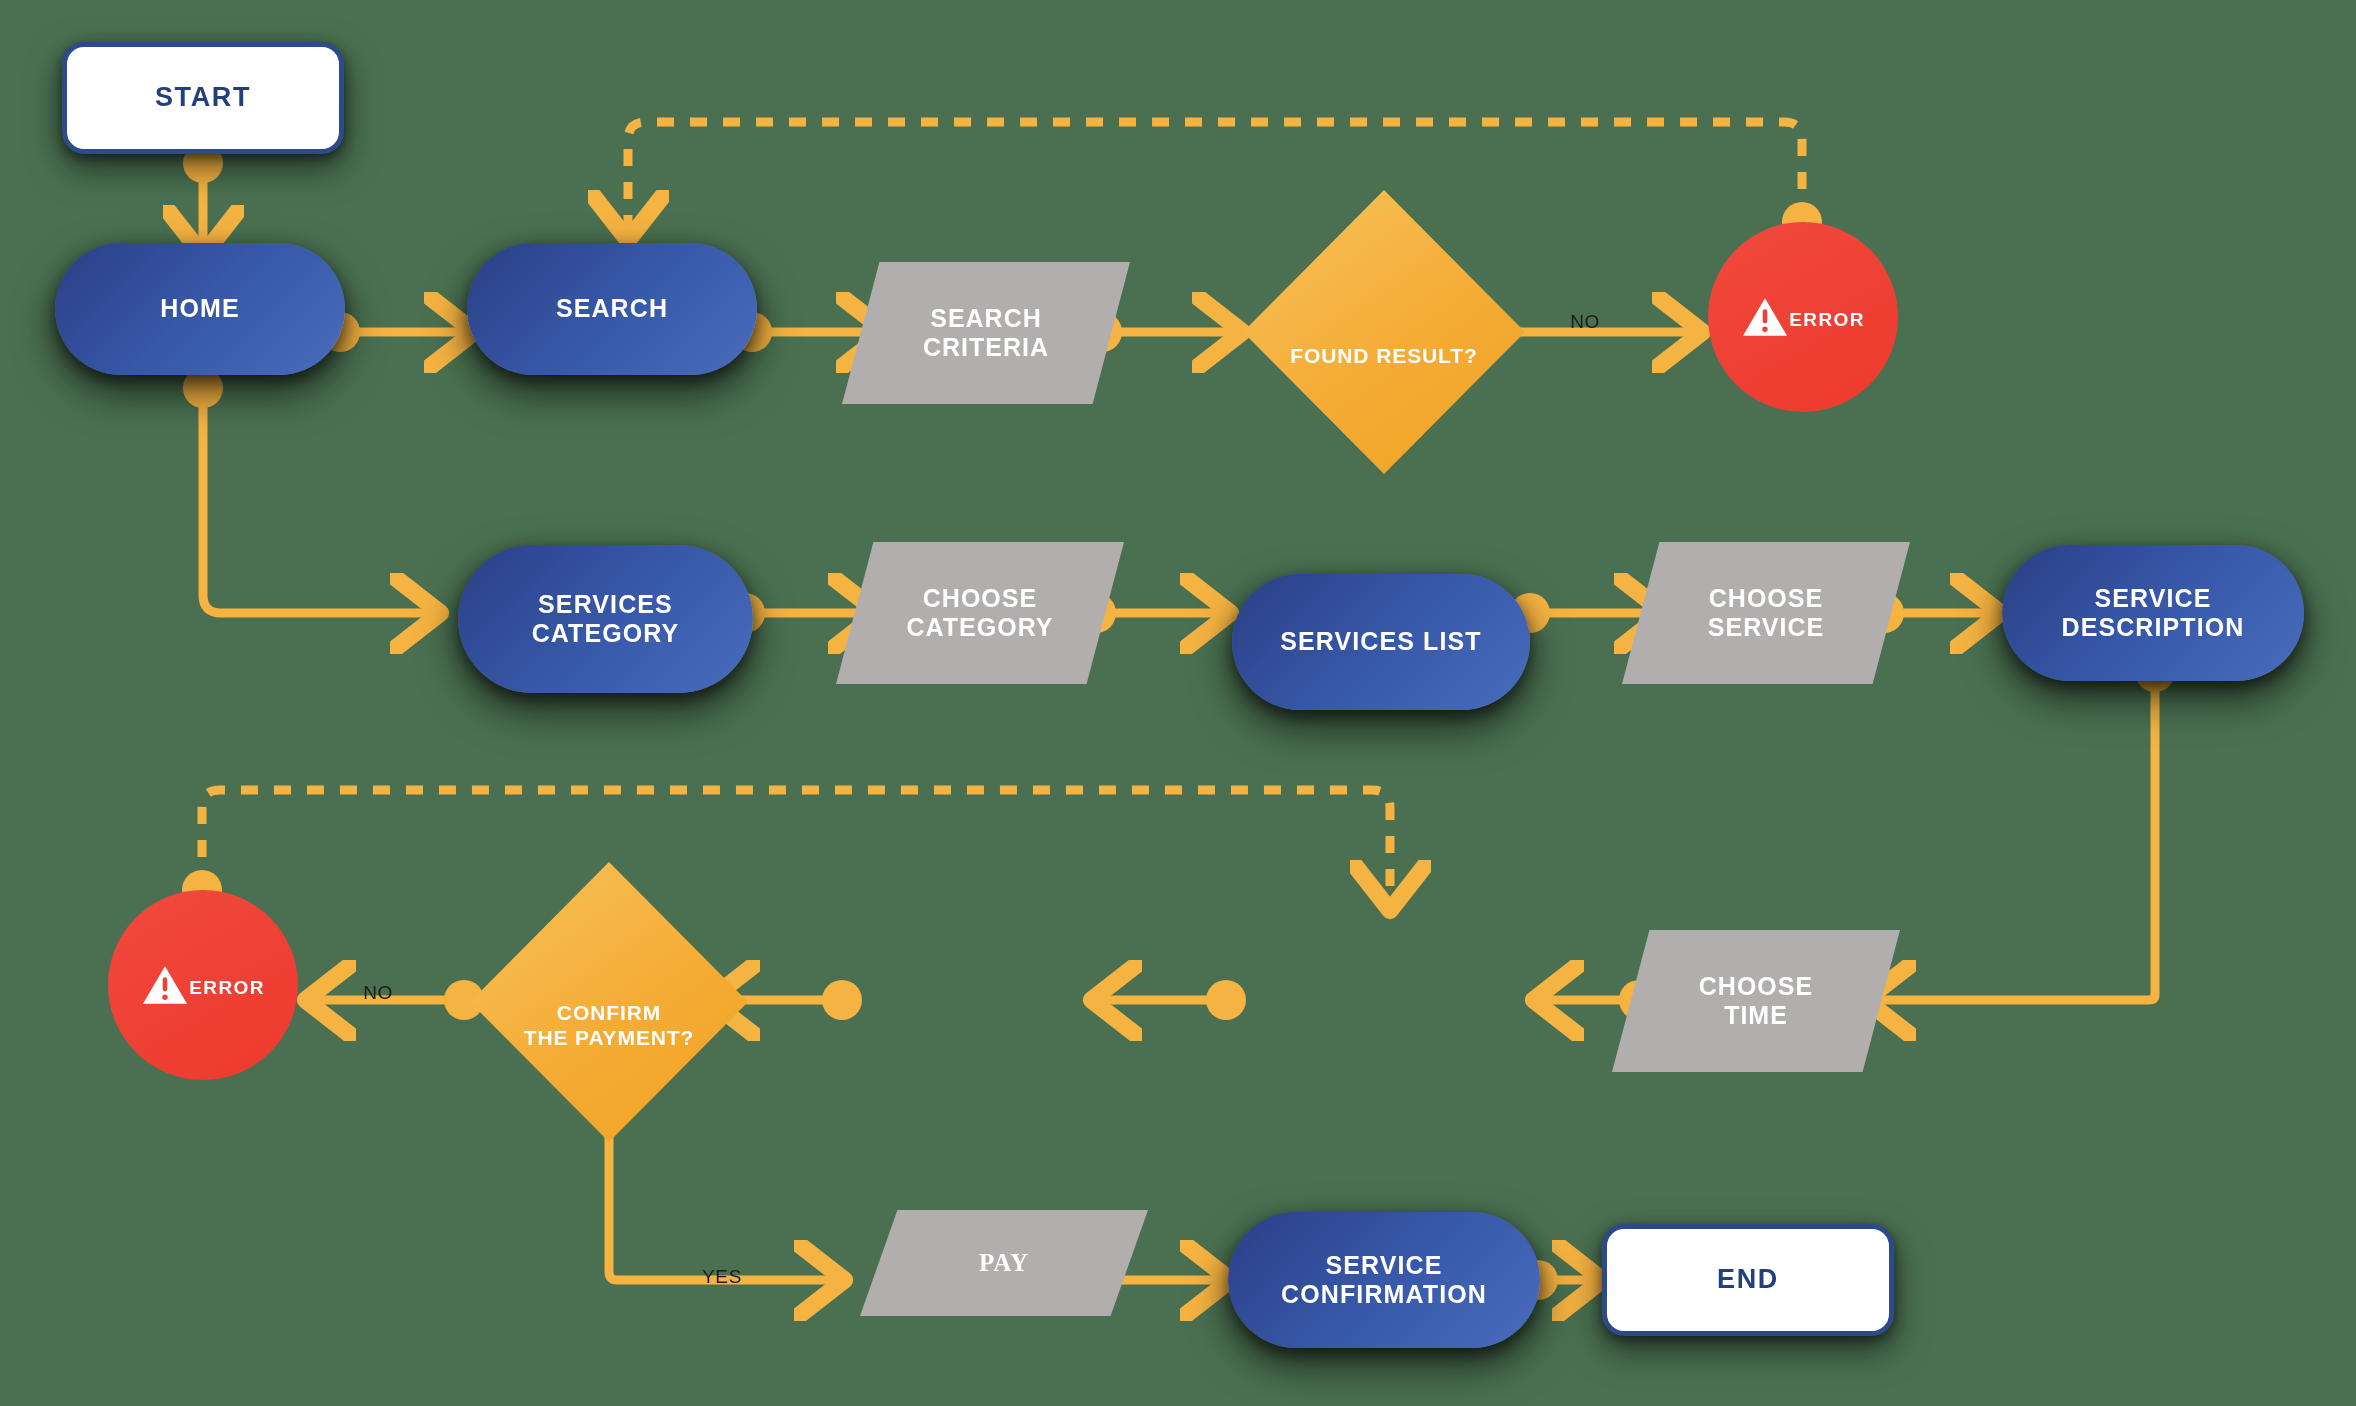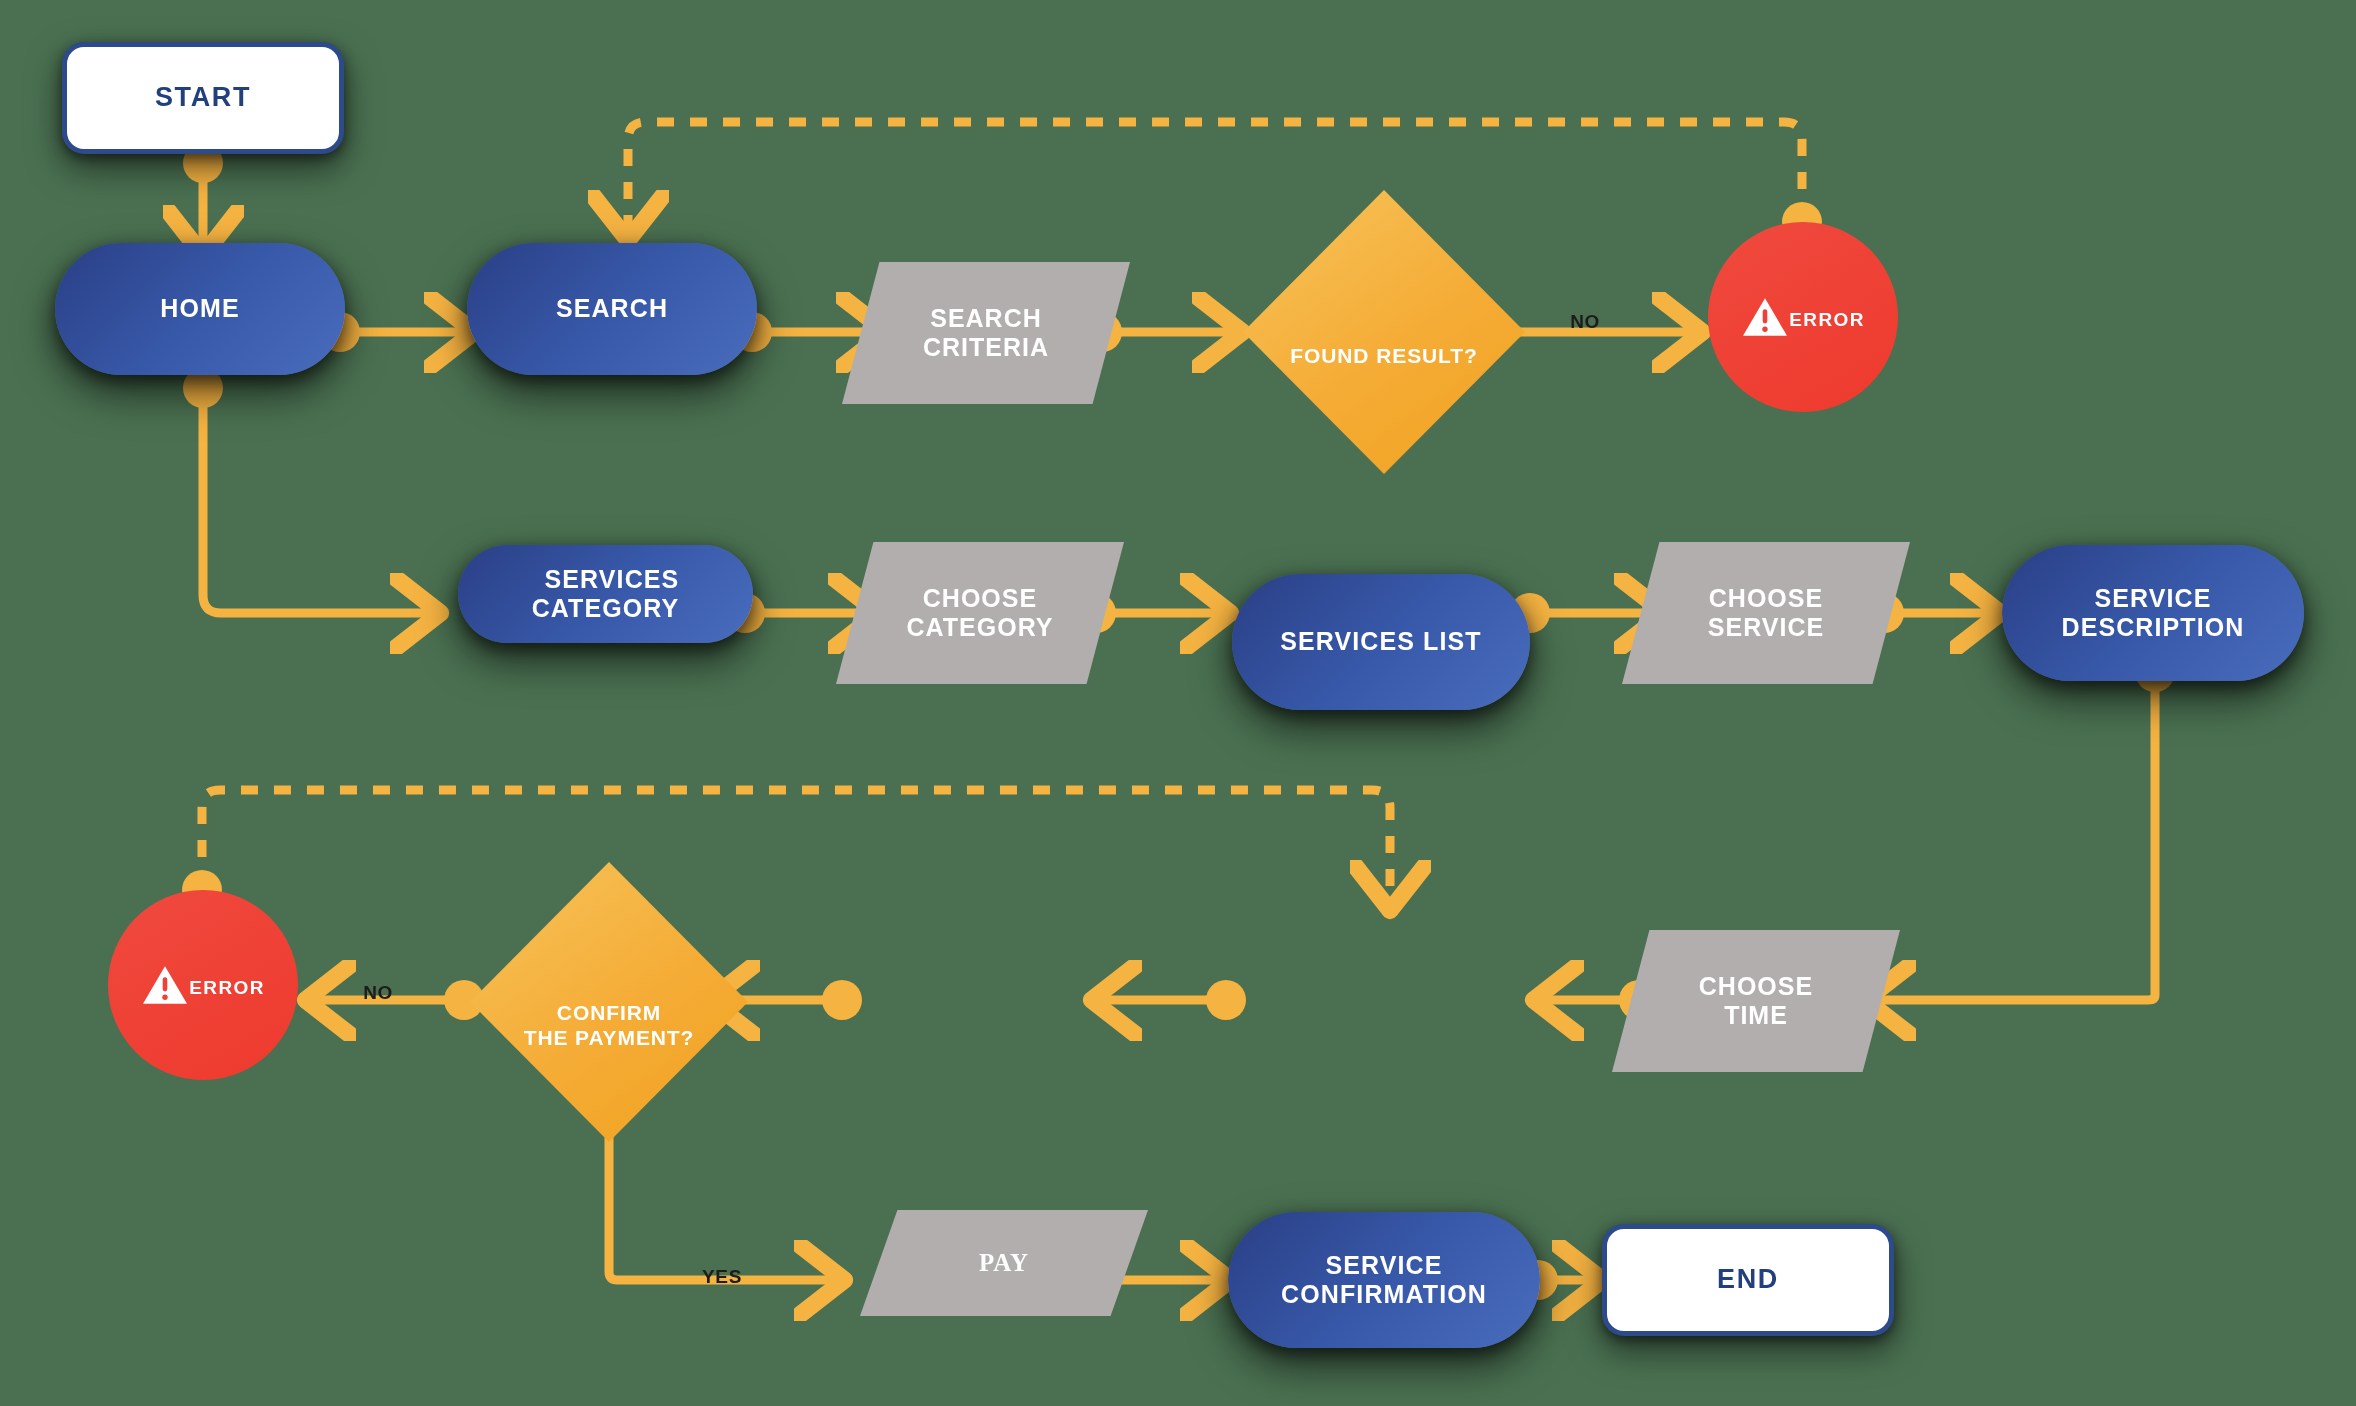--- a/index.html
+++ b/index.html
@@ -103,21 +103,21 @@
     letter-spacing: 1.4px;
     margin-top: 7px;
   }
   .warnicon { width: 48px; height: 44px; display: block; }
 
   
   .edge-label {
     position: absolute;
     color: #1c1c1c;
     font-size: 19px;
-    font-weight: bold;
+    font-weight: normal;
     letter-spacing: 0.6px;
     z-index: 7;
     transform: translate(-50%, -50%);
     pointer-events: none;
   }
 </style>
 </head>
 <body style="background: rgb(74, 112, 81);">
 
 <div id="stage">
@@ -221,21 +221,21 @@
 
   <div class="node errnode" style="left:1708px; top:222px; width:190px; height:190px;">
     <svg class="warnicon" viewBox="0 0 24 22">
       <path d="M12 1.6 L23 20.4 L1 20.4 Z" fill="#ffffff"></path>
       <rect x="10.85" y="7.1" width="2.3" height="7.1" rx="1.15" fill="#ef4136"></rect>
       <circle cx="12" cy="17.1" r="1.35" fill="#ef4136"></circle>
     </svg>
     <span class="lbl">ERROR</span>
   </div>
 
-  <div class="node pill" style="left:458px; top:545px; width:295px; height:98px;text-align:right;">
+  <div class="node pill" style="left:458px; top:545px; width:295px; height:148px;">
     <span class="lbl">SERVICES
 CATEGORY</span>
   </div>
 
   <div class="node para" style="left:836px; top:542px; width:288px; height:142px;">
     <span class="lbl">CHOOSE
 CATEGORY</span>
   </div>
 
   <div class="node pill" style="left:1232px; top:574px; width:298px; height:136px;">

